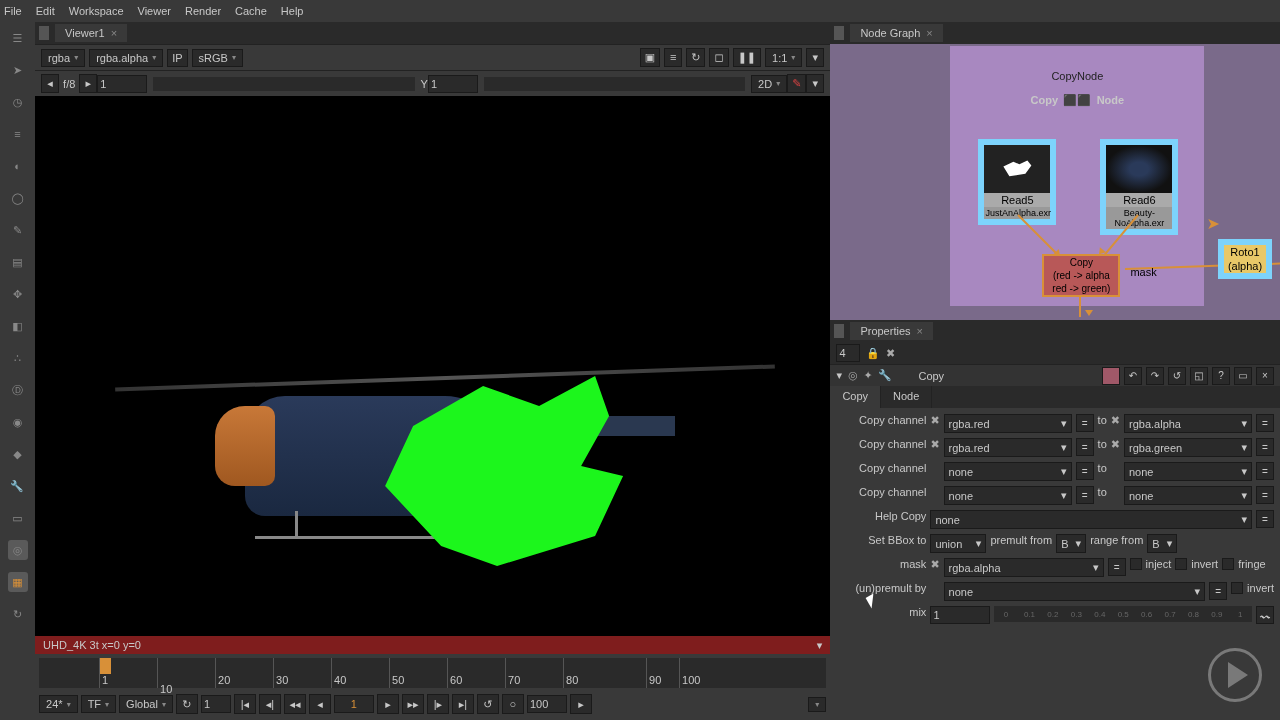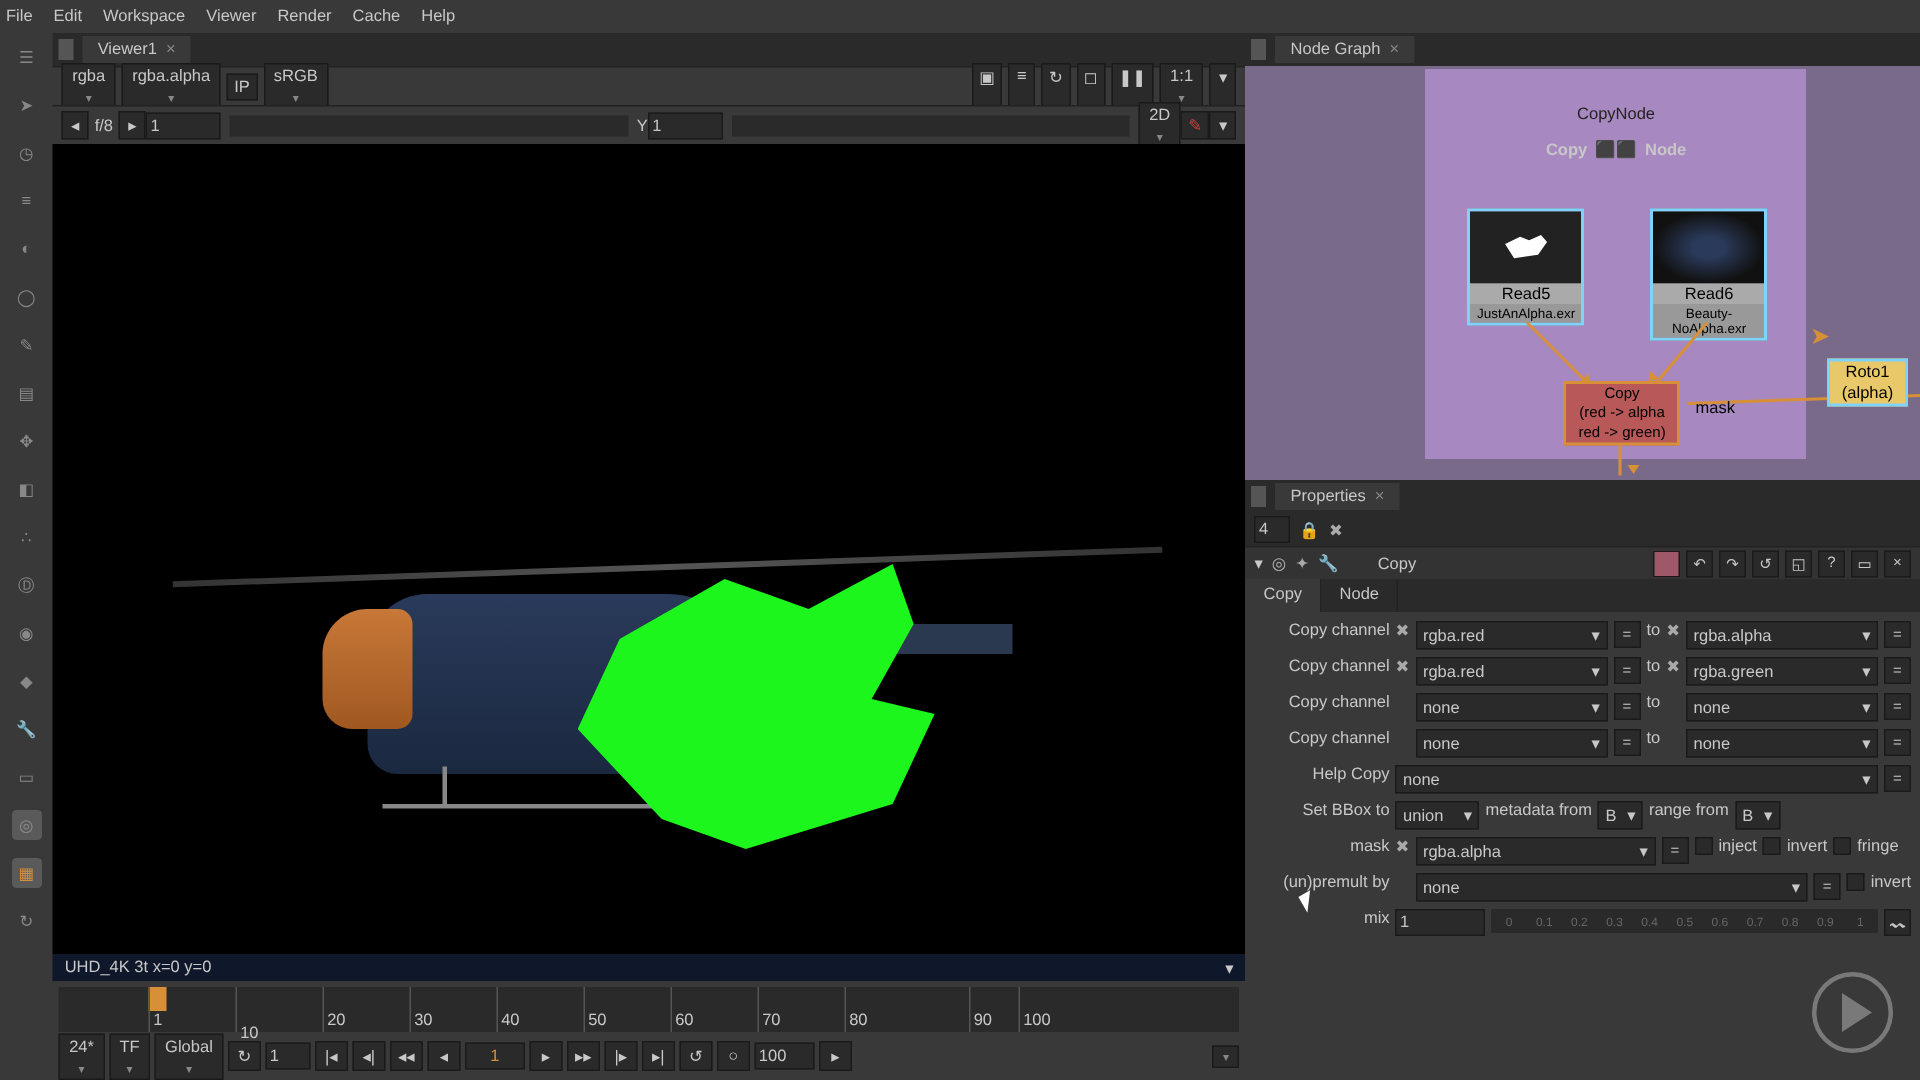--- a/index.html
+++ b/index.html
@@ -10,46 +10,46 @@
 .toolbar-left { width: 38px; background: #393939; display: flex; flex-direction: column; align-items: center; padding-top: 6px; gap: 12px; }
 .toolbar-left .tool { width: 20px; height: 20px; display: flex; align-items: center; justify-content: center; color: #888; cursor: pointer; }
 .toolbar-left .tool.active { background: #5a5a5a; border-radius: 3px; }
 .left-panel { width: 861px; display: flex; flex-direction: column; }
 .right-panel { flex: 1; display: flex; flex-direction: column; }
 .tab-bar { height: 22px; background: #2a2a2a; display: flex; align-items: center; padding: 0 4px; }
 .tab-bar .grab { width: 10px; height: 14px; background: #555; margin-right: 6px; }
 .tab { background: #393939; padding: 3px 10px; display: flex; align-items: center; gap: 6px; }
 .tab .close { color: #888; cursor: pointer; }
 .viewer-ctrl { height: 26px; background: #393939; display: flex; align-items: center; padding: 0 6px; gap: 4px; border-top: 1px solid #222; }
-.sel { background: #2a2a2a; border: 1px solid #1a1a1a; padding: 2px 6px; display: flex; align-items: center; gap: 4px; flex-direction: column; }
+.sel { background: #2a2a2a; border: 1px solid #1a1a1a; padding: 2px 6px; display: flex; align-items: center; gap: 4px; }
 .sel .arrow { font-size: 8px; color: #888; }
 .btn { background: #2a2a2a; border: 1px solid #1a1a1a; padding: 2px 4px; min-width: 18px; text-align: center; cursor: pointer; }
 .viewer-ruler { height: 26px; background: #393939; display: flex; align-items: center; padding: 0 6px; border-top: 1px solid #222; }
 .viewport { flex: 1; background: #000; position: relative; overflow: hidden; }
 .heli { position: absolute; left: 80px; top: 180px; width: 600px; height: 300px; }
 .heli-body { position: absolute; left: 130px; top: 120px; width: 260px; height: 120px; background: linear-gradient(#2a3a5a, #1a2840); border-radius: 40px 60px 20px 20px; }
 .heli-nose { position: absolute; left: 100px; top: 130px; width: 60px; height: 80px; background: linear-gradient(#c87838, #a05820); border-radius: 30px 10px 10px 20px; }
 .heli-tail { position: absolute; left: 380px; top: 140px; width: 180px; height: 20px; background: #2a3850; }
 .heli-skid { position: absolute; left: 140px; top: 260px; width: 240px; height: 3px; background: #888; }
 .heli-skid::before, .heli-skid::after { content:''; position:absolute; width:3px; height:25px; background:#888; top:-25px; }
 .heli-skid::before { left: 40px; } .heli-skid::after { right: 40px; }
 .rotor { position: absolute; left: 0; top: 100px; width: 660px; height: 4px; background: linear-gradient(90deg, #333, #555, #333); transform: rotate(-2deg); }
 .green-mask { position: absolute; left: 270px; top: 100px; width: 280px; height: 200px; background: #1cf61c; clip-path: polygon(10% 25%, 35% 5%, 55% 15%, 75% 0%, 80% 20%, 70% 45%, 85% 50%, 75% 80%, 40% 95%, 20% 85%, 0% 55%); }
-.viewer-status { height: 18px; background: #0f172a; padding: 2px 8px; display: flex; align-items: center; }
+.viewer-status { height: 18px; background: #7f1d1d; padding: 2px 8px; display: flex; align-items: center; }
 .timeline-area { background: #393939; padding: 4px; }
 .timeline-ruler { height: 30px; background: #2a2a2a; position: relative; margin-bottom: 4px; }
 .timeline-tick { position: absolute; top: 0; height: 100%; border-left: 1px solid #555; padding-left: 2px; font-size: 9px; color: #888; }
 .timeline-cur { position: absolute; top: 0; width: 12px; height: 16px; background: #d89038; left: 60px; }
 .playback { height: 24px; display: flex; align-items: center; gap: 3px; }
 .play-btn { background: #2a2a2a; border: 1px solid #1a1a1a; width: 22px; height: 20px; display: flex; align-items: center; justify-content: center; cursor: pointer; }
 .node-graph { flex: 1; background: #7a6a8a; position: relative; overflow: hidden; }
 .backdrop { position: absolute; left: 120px; top: 2px; width: 254px; height: 260px; background: #a888c0; }
 .backdrop-title { text-align: center; font-size: 20px; font-weight: bold; color: #222; padding: 4px; }
 .backdrop-sub { text-align: center; font-size: 11px; color: #222; margin-top: 24px; }
-.node { position: absolute; background: #888; border: 2px solid #7dd3fc; text-align: center; font-size: 10px; }
+.node { position: absolute; background: #888; border: 6px solid #7dd3fc; text-align: center; font-size: 10px; }
 .node-read { width: 78px; }
 .node-thumb { height: 48px; background: #222; display: flex; align-items: center; justify-content: center; }
 .node-thumb.alpha::after { content:''; width: 40px; height: 24px; background: #fff; clip-path: polygon(15% 40%, 40% 20%, 55% 30%, 75% 15%, 85% 35%, 70% 70%, 30% 80%); }
 .node-thumb.beauty { background: radial-gradient(ellipse, #2a3a5a 20%, #111 70%); }
 .node-label { background: #aaa; color: #000; padding: 1px; }
 .node-label2 { background: #999; color: #000; padding: 1px; font-size: 9px; }
 .node-copy { left: 212px; top: 210px; width: 78px; background: #b85858; border: 2px solid #d89038; }
 .node-copy div { color: #000; padding: 1px; font-size: 10px; }
 .node-roto { right: 8px; top: 195px; width: 54px; background: #e8c868; }
 .node-roto div { color: #000; padding: 1px; }
@@ -413,21 +413,21 @@
               <span class="arrow">▾</span>
             </div>
           <div class="sq-btn">=</div>
         </div>
         <div class="prop-row">
           <span class="prop-label">Set BBox to</span>
           <div class="prop-sel" style="width:56px">
               <span>union</span>
               <span class="arrow">▾</span>
             </div>
-          <span>metadata from</span>
+          <span>premult from</span>
           <div class="prop-sel" style="width:30px">
               <span>B</span>
               <span class="arrow">▾</span>
             </div>
           <span>range from</span>
           <div class="prop-sel" style="width:30px">
               <span>B</span>
               <span class="arrow">▾</span>
             </div>
         </div>

